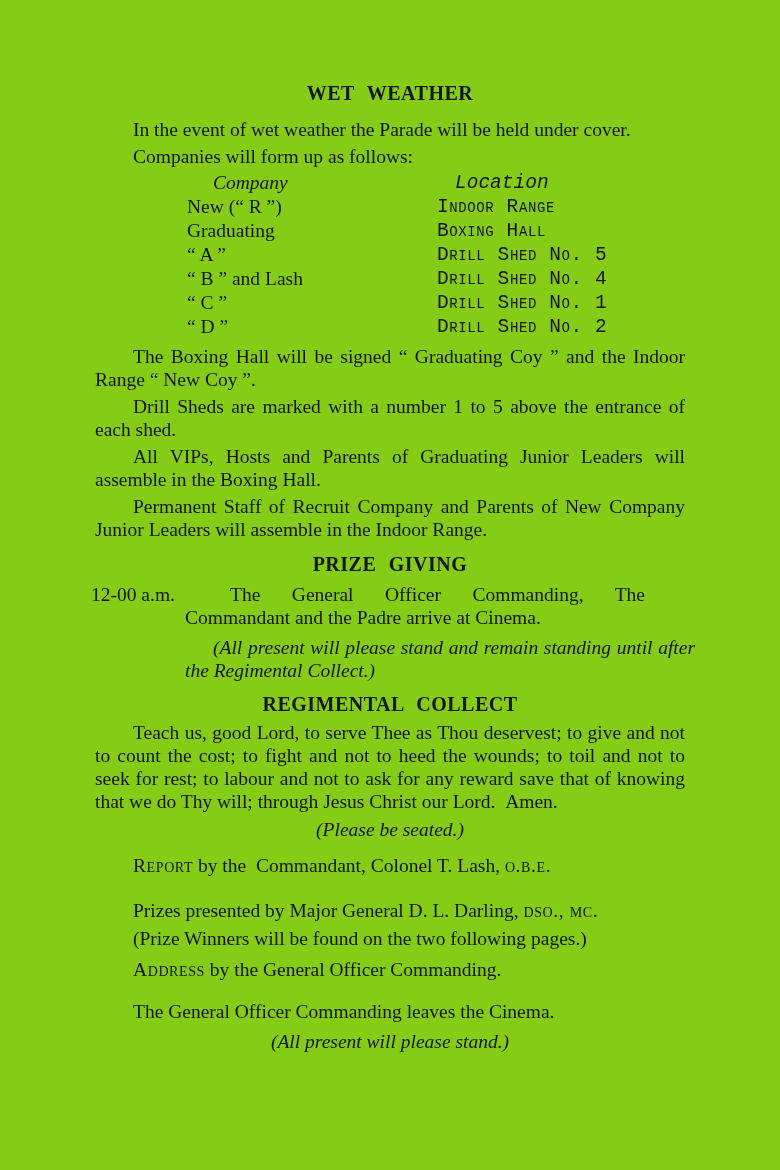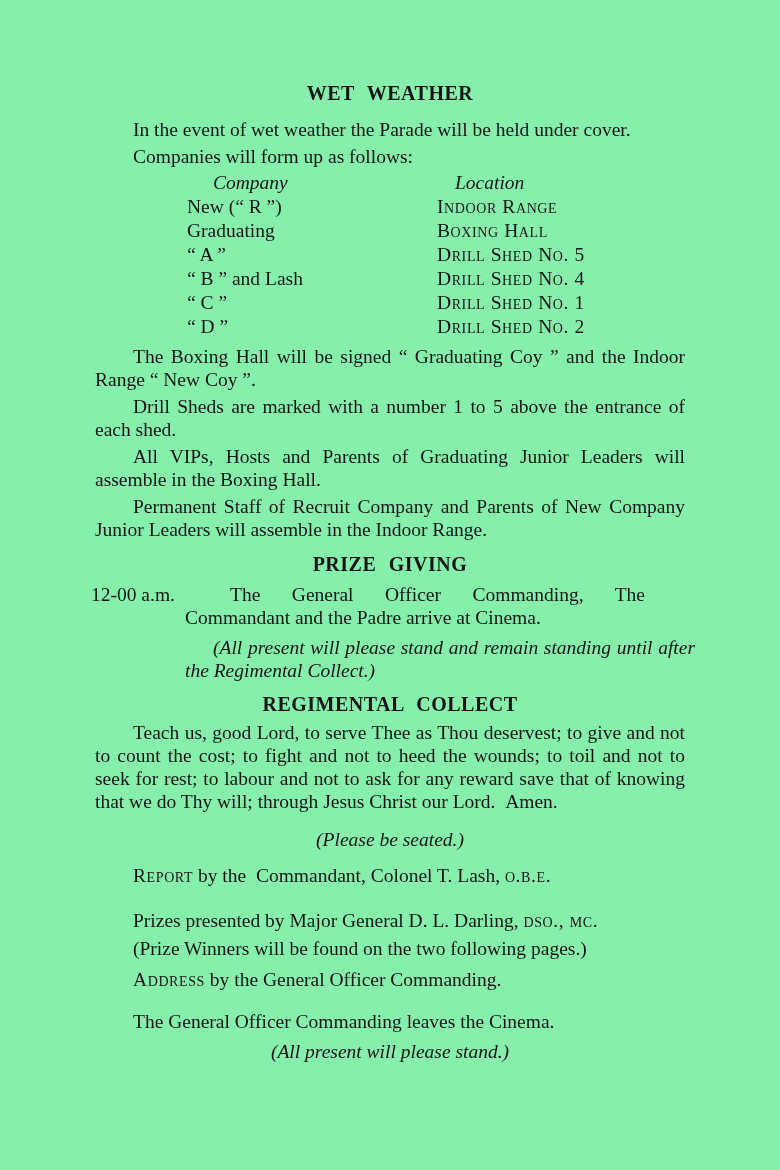--- a/index.html
+++ b/index.html
@@ -1,20 +1,20 @@
 <!DOCTYPE html>
 <html><head>
 <meta charset="utf-8">
 <style>
   html, body { margin: 0; padding: 0; background: #ffffff; }
   .page {
     position: relative;
     width: 780px;
     height: 1170px;
-    background: #86efac;
+    background: #84cc16;
     color: #151515;
     font-family: "Liberation Serif", "DejaVu Serif", serif;
     overflow: hidden;
   }
   .content {
     width: 590px;
     margin: 0 auto;
     padding-top: 82px;
     font-size: 19.5px;
     line-height: 23px;
@@ -36,42 +36,42 @@
     text-indent: 38px;
     text-align: justify;
   }
   .para.first { margin-top: 0; }
   .sc { font-variant: small-caps; letter-spacing: 0.6px; }
 
   .coy-table { margin: 3px 0 0 92px; }
   .t-row { line-height: 24px; }
   .t-head { font-style: italic; }
   .c1 { display: inline-block; width: 250px; vertical-align: top; }
-  .c2 { display: inline-block; vertical-align: top; }
+  .c2 { display: inline-block; vertical-align: top; font-family: Liberation Mono, monospace; }
   .t-head .c1 { text-indent: 26px; }
   .t-head .c2 { margin-left: 18px; }
 
   .timed { position: relative; }
   .time { position: absolute; left: -4px; top: 0; white-space: nowrap; }
   .event {
     margin-left: 90px;
     width: 460px;
     text-indent: 45px;
     text-align: justify;
   }
   .note-hang {
     margin: 7px -10px 0 90px;
     text-indent: 28px;
     text-align: justify;
     font-style: italic;
   }
   .center-note {
     text-align: center;
     font-style: italic;
-    margin-top: 15px;
+    margin-top: 5px;
   }
   .stmt { text-indent: 38px; }
   .stmt-report  { margin-top: 13px; }
   .stmt-prizes  { margin-top: 22px; }
   .stmt-pw      { margin-top: 5px; }
   .stmt-address { margin-top: 8px; }
   .stmt-leaves  { margin-top: 19px; }
   .final-note   { margin-top: 7px; text-align: center; }
 </style>
 </head>

